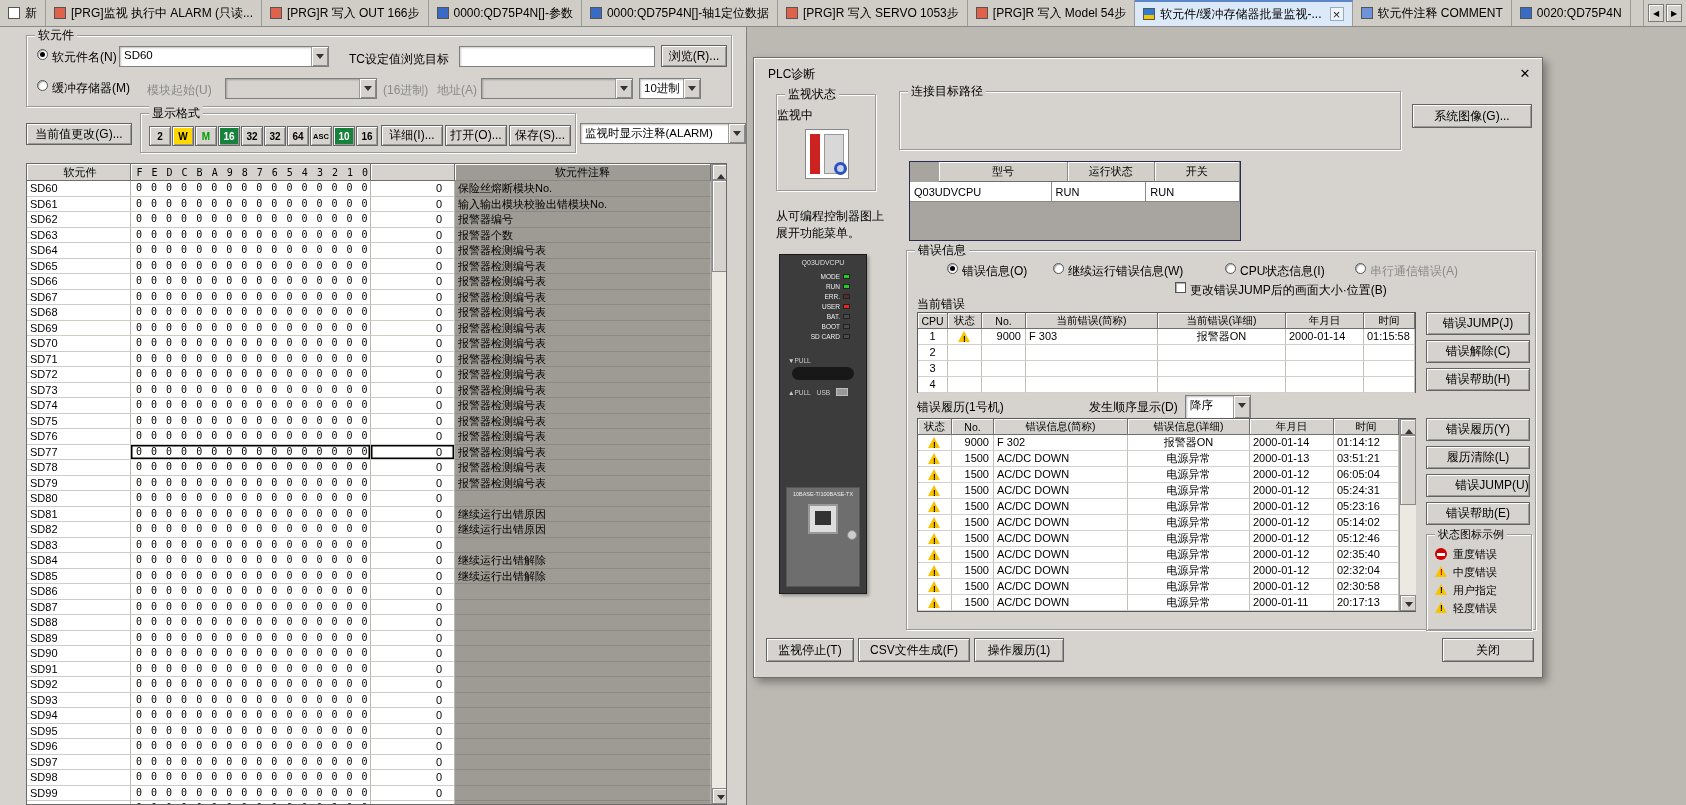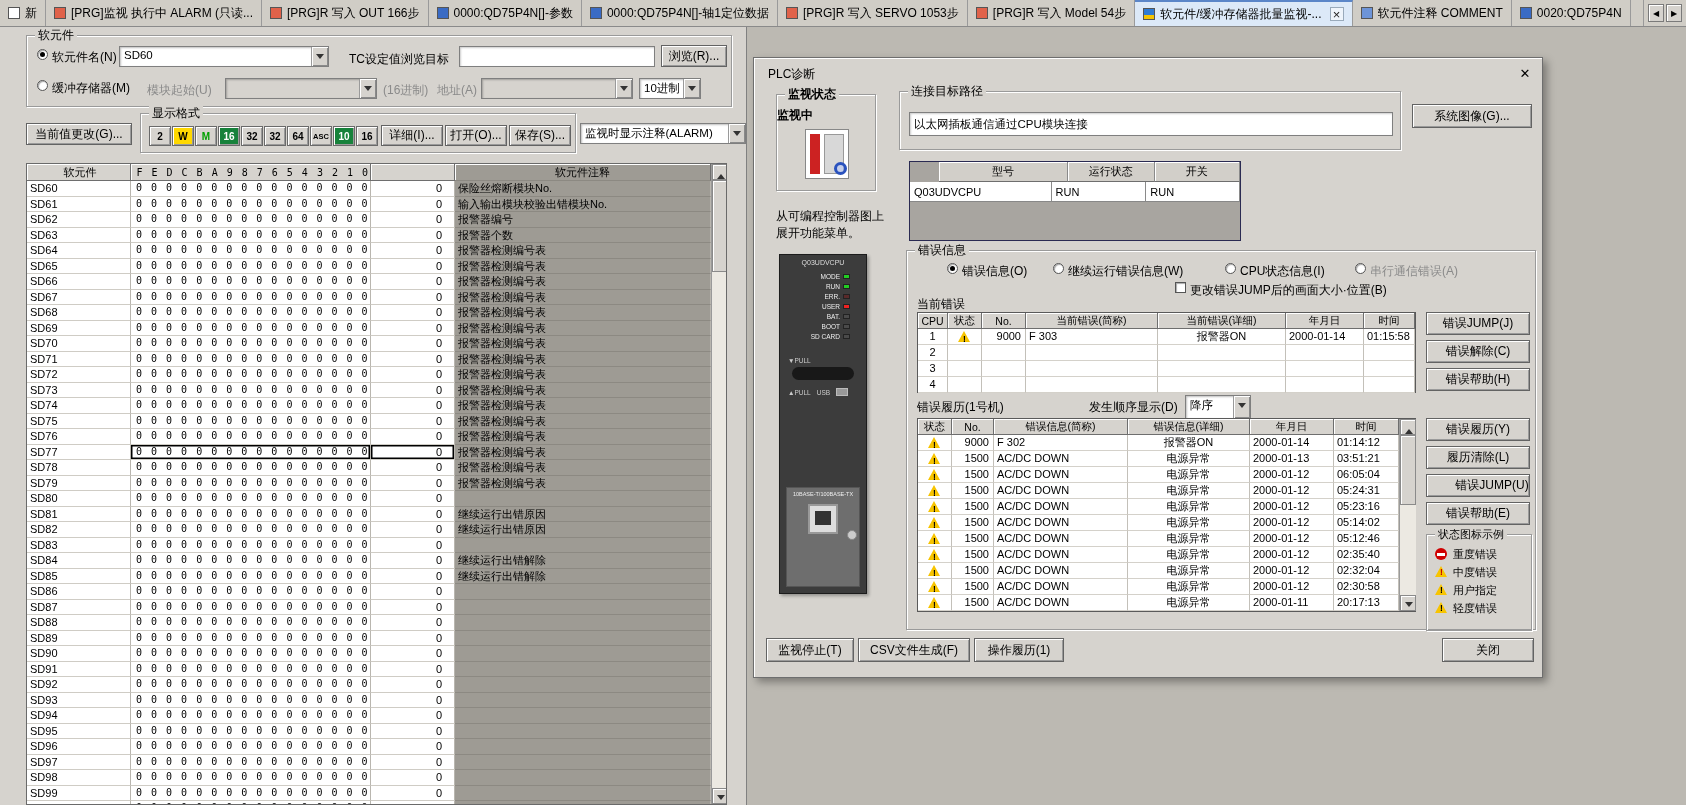--- a/index.html
+++ b/index.html
@@ -92,21 +92,21 @@
 .sbup::after{content:"";position:absolute;left:4px;top:5px;border:4px solid transparent;border-bottom:5px solid #333;}
 .sbdown::after{content:"";position:absolute;left:4px;top:6px;border:4px solid transparent;border-top:5px solid #333;}
 .sbthumb{position:absolute;left:0;width:100%;background:#d6d3ce;border:1px solid #8a8a8a;box-shadow:inset 1px 1px 0 #fff;}
 
 
 .dialog{position:absolute;left:753px;top:57px;width:790px;height:621px;background:#d6d3ce;
   border:1px solid #6e6e6e;box-shadow:inset 1px 1px 0 #fff,4px 4px 8px rgba(0,0,0,.35);}
 .dlgtitle{position:absolute;left:14px;top:8px;font-size:12px;}
 .dlgclose{position:absolute;right:8px;top:6px;width:18px;height:18px;font-size:13px;
   display:flex;align-items:center;justify-content:center;}
-.g-mon{left:22px;top:36px;width:100px;height:97px;font-weight:bold;}
+.g-mon{left:22px;top:36px;width:100px;height:97px;}
 .monstat{position:absolute;left:0;top:12px;width:100%;text-align:left;}
 .monimg{position:absolute;left:28px;top:34px;width:44px;height:50px;border:1px solid #888;background:#fff;}
 .monimg .redbar{position:absolute;left:4px;top:4px;width:10px;height:40px;background:#cc2222;}
 .monimg .mod{position:absolute;left:18px;top:4px;width:20px;height:40px;background:#d8d8d8;border:1px solid #999;}
 .monimg .lens{position:absolute;right:1px;bottom:3px;width:13px;height:13px;border:3px solid #2a52be;border-radius:50%;background:rgba(180,200,255,.5);}
 .g-conn{left:145px;top:33px;width:502px;height:59px;}
 .g-err{left:152px;top:192px;width:630px;height:380px;}
 .g-legend{left:519px;top:283px;width:106px;height:97px;}
 
 .mtable{position:absolute;left:155px;top:103px;width:332px;height:80px;border:1px solid #2a2a52;background:#a8a5a0;font-size:11px;}
@@ -548,21 +548,20 @@
     <div class="monstat">监视中</div>
     <div class="monimg">
       <div class="redbar"></div>
       <div class="mod"></div>
       <div class="lens"></div>
     </div>
   </div>
 
   <div class="group g-conn">
     <span class="glabel">连接目标路径</span>
-    <div class="field" style="left:9px;top:20px;width:484px;height:24px;line-height:17px;">以太网插板通信通过CPU模块连接</div>
   </div>
   <div class="btn" style="left:658px;top:46px;width:120px;height:24px;">系统图像(G)...</div>
 
   <div class="mtable">
     <div class="mrowh">
         <div class="mcell mh mc0">型号</div>
         <div class="mcell mh mc1">运行状态</div>
         <div class="mcell mh mc2">开关</div>
       </div>
     <div class="mrow">

